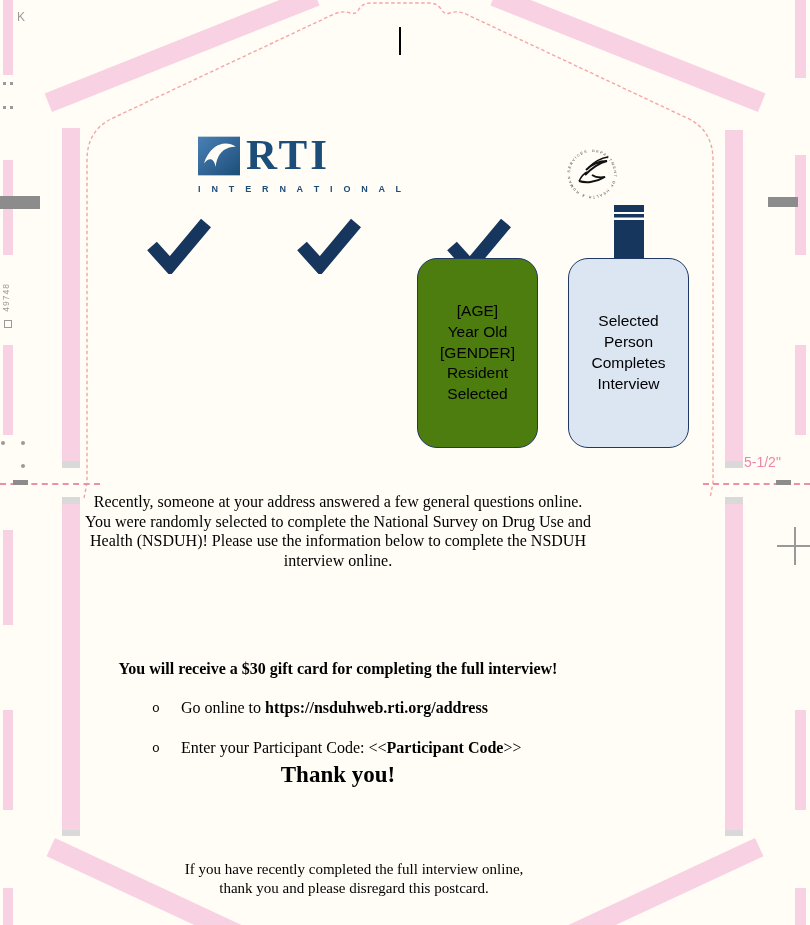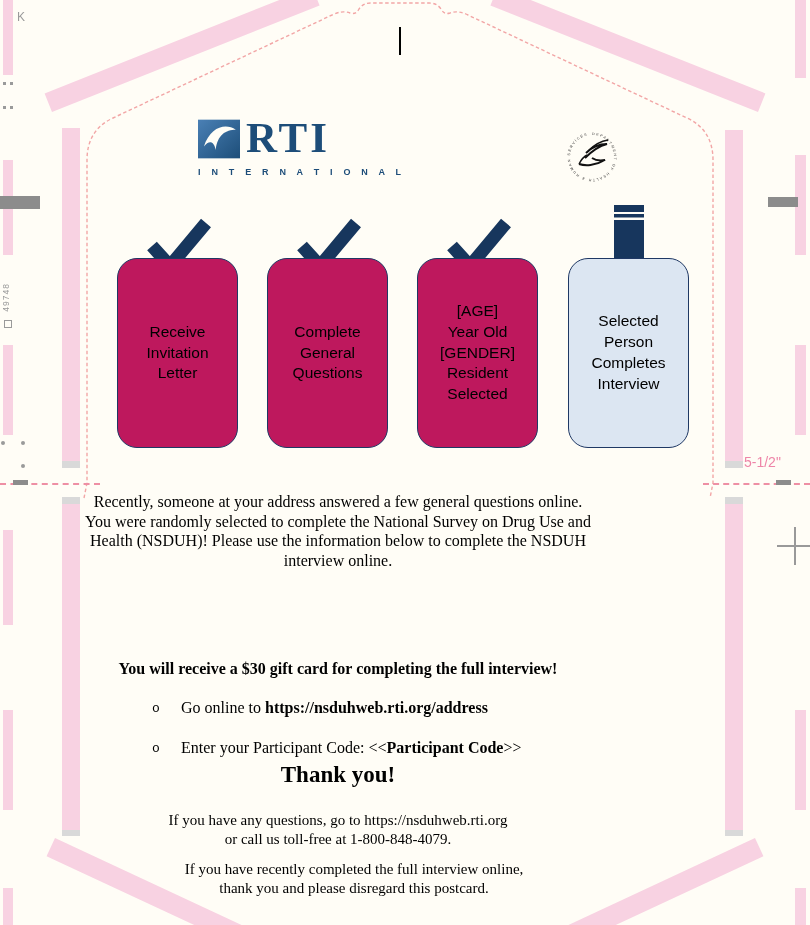--- a/index.html
+++ b/index.html
@@ -19,39 +19,39 @@
   .mark-text { position:absolute; font-family:"Liberation Sans", sans-serif; color:#9a9a9a; }
   #fold-label { position:absolute; left:744px; top:454px; color:#ee85a8;
     font-family:"Liberation Sans", sans-serif; font-size:14px; }
   #job-number { left:1px; top:283px; font-size:8.5px; writing-mode:vertical-rl;
     transform:rotate(180deg); letter-spacing:1px; }
   #plate-square { position:absolute; left:4px; top:320px; width:8px; height:8px; border:1px solid #9a9a9a; }
   #top-tick { position:absolute; left:399px; top:27px; width:2px; height:28px; background:#000; }
   .diag { position:absolute; height:20px; background:#f8d2e2; }
   #perf-svg { position:absolute; left:0; top:0; pointer-events:none; }
   
-  #logo-row { position:absolute; left:0; top:112px; width:810px; height:80px; }
+  #logo-row { position:absolute; left:0; top:129px; width:810px; height:80px; }
   #rti-logo { position:absolute; left:198px; top:4px; width:132px; }
   #rti-main { display:flex; align-items:flex-start; }
   #rti-mark { width:50px; height:46px; }
   #rti-name { font-family:"Liberation Serif", serif; font-weight:700; font-size:43px;
     line-height:44px; color:#1d4d79; letter-spacing:3px; margin-left:6px; }
   #rti-sub { font-family:"Liberation Sans", sans-serif; font-size:9px; font-weight:600;
     letter-spacing:4.2px; color:#1d4d79; margin-top:5px; white-space:nowrap; }
   #samhsa-logo { position:absolute; left:368px; top:6px; width:190px; text-align:center;
     font-family:"Liberation Sans", sans-serif; }
   #samhsa-tagline { font-size:5.4px; font-weight:700; color:#111; white-space:nowrap; }
   #samhsa-main { display:flex; align-items:center; justify-content:center; margin-top:1px; }
   #samhsa-name { font-size:32px; font-weight:800; font-style:italic; letter-spacing:-1px;
     color:#000; line-height:34px; }
   #samhsa-contact { font-size:7px; font-weight:700; color:#111; white-space:nowrap; margin-top:1px; }
   #hhs-seal { position:absolute; left:565px; top:18px; width:54px; height:54px; }
   
   .flow-box { position:absolute; top:258px; width:121px; height:190px;
-    border:1.6px solid #1f3864; border-radius:20px; background:#be185d;
+    border:1.6px solid #1f3864; border-radius:20px; background:#4d7c0f;
     display:flex; align-items:center; justify-content:center; text-align:center;
     font-family:"Liberation Sans", sans-serif; font-size:15.5px; line-height:1.35;
     color:#000; white-space:pre-line; padding:6px; }
   .flow-box.light { background:#dce6f2; }
   .check-icon { position:absolute; top:216px; width:70px; height:58px; }
   #down-arrow { position:absolute; left:598px; top:205px; width:61px; height:97px; }
   
   .para { position:absolute; left:0; width:676px; text-align:center;
     white-space:pre-line; font-size:16px; line-height:19.5px; }
   #p1 { top:492px; }
@@ -167,26 +167,20 @@
   <svg class="check-icon" style="left:443px" viewBox="0 0 70 58">
     <polyline points="9,30 27,50 63,7" fill="none" stroke="#17365d" stroke-width="13"></polyline>
   </svg>
   <svg id="down-arrow" viewBox="0 0 61 97">
     <rect x="16" y="0" width="30" height="7" fill="#17365d"></rect>
     <rect x="16" y="9" width="30" height="3.5" fill="#17365d"></rect>
     <rect x="16" y="15" width="30" height="52" fill="#17365d"></rect>
     <polygon points="1,66 60,66 30.5,96" fill="#17365d"></polygon>
   </svg>
 
-  <div class="flow-box" style="left:117px">Receive
-Invitation
-Letter</div>
-  <div class="flow-box" style="left:267px">Complete
-General
-Questions</div>
   <div class="flow-box" style="left:417px">[AGE]
 Year Old
 [GENDER]
 Resident
 Selected</div>
   <div class="flow-box light" style="left:568px">Selected
 Person
 Completes
 Interview</div>
 
@@ -201,18 +195,16 @@
       <span class="bullet-marker">o</span>
       <span><span>Go online to </span><span class="b">https://nsduhweb.rti.org/address</span><span></span></span>
     </div>
     <div class="bullet">
       <span class="bullet-marker">o</span>
       <span><span>Enter your Participant Code: &lt;&lt;</span><span class="b">Participant Code</span><span>&gt;&gt;</span></span>
     </div>
   </div>
 
   <div class="para" id="thanks">Thank you!</div>
-  <div class="para" id="footer1">If you have any questions, go to https://nsduhweb.rti.org
-or call us toll-free at 1-800-848-4079.</div>
   <div class="para" id="footer2">If you have recently completed the full interview online,
 thank you and please disregard this postcard.</div>
 
 </div>
 
 </body></html>

